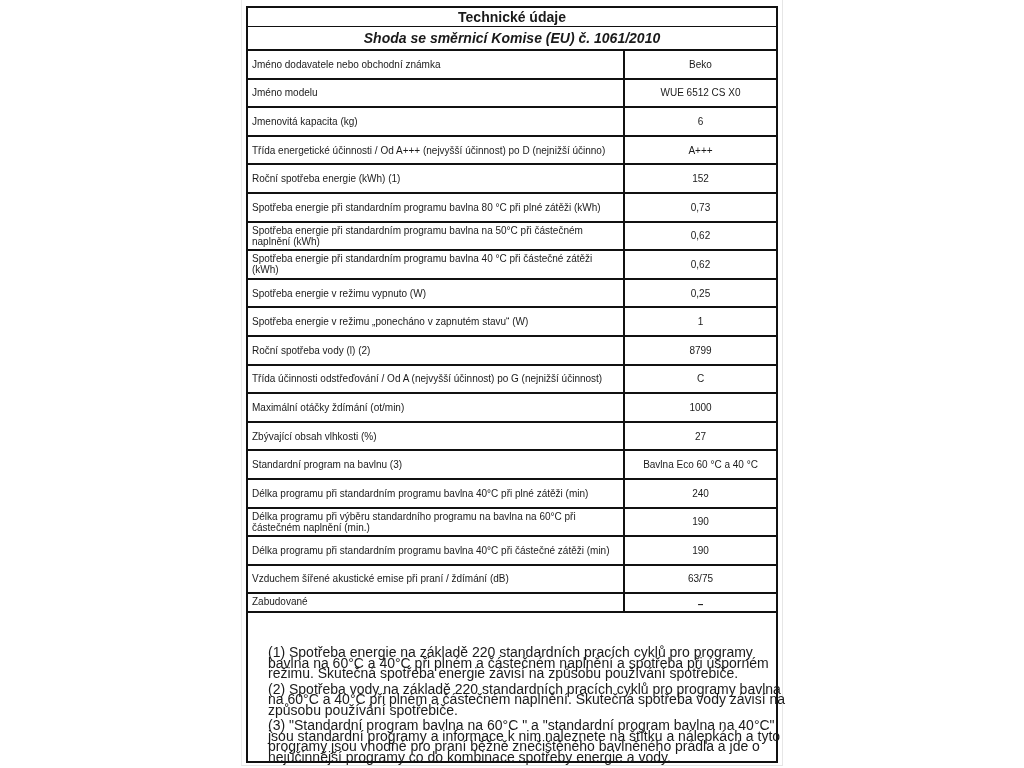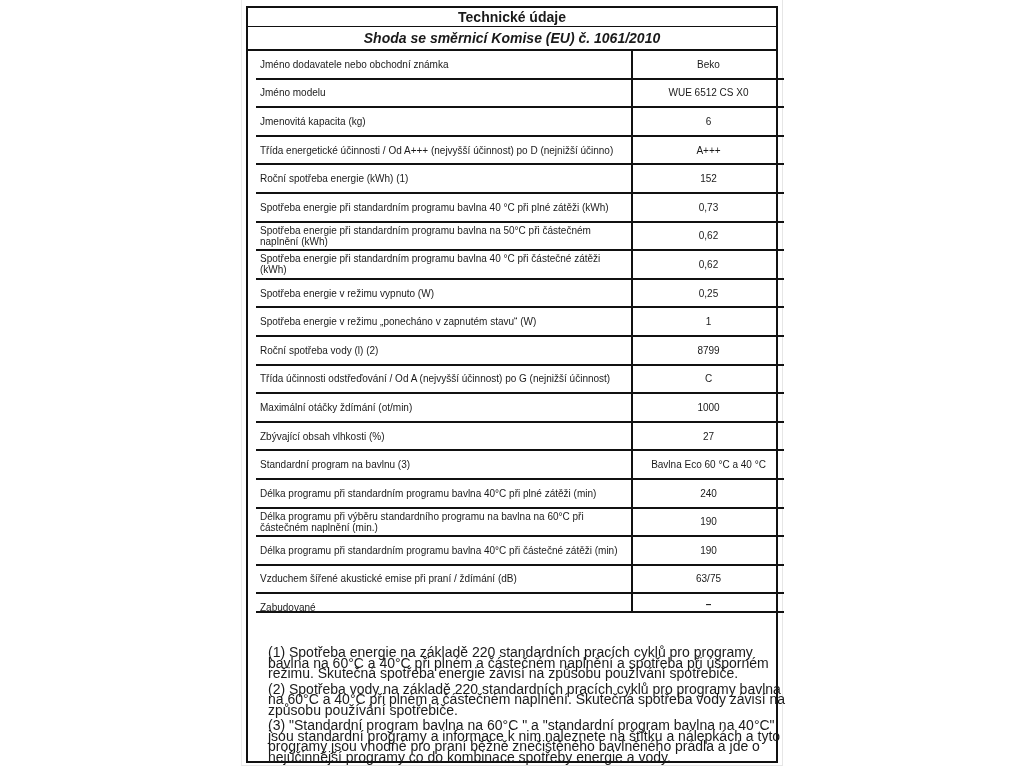--- a/index.html
+++ b/index.html
@@ -15,34 +15,34 @@
   .sheet {
     position: absolute; left: 246px; top: 6px; width: 532px; height: 757px;
     border: 2px solid #111; box-sizing: border-box;
   }
   .hdr {
     position: absolute; left: 0; width: 528px; box-sizing: border-box;
     border-bottom: 1px solid #111; text-align: center; font-size: 14px; font-weight: bold;
   }
   .hdr.h1 { top: 0; height: 19px; line-height: 18px; }
   .hdr.h2 { top: 19px; height: 24px; line-height: 23px; font-style: italic; border-bottom: 2px solid #111; }
-  .rows { position: absolute; left: 0; top: 43px; width: 528px; margin-left: 8px; }
+  .rows { position: absolute; left: 0; top: 43px; width: 528px; }
   .row {
     position: relative; display: flex; width: 528px; height: 28.6px; box-sizing: border-box;
     border-bottom: 2px solid #111;
   }
   .row.short { height: 19px; }
   .cell-label {
     width: 377px; box-sizing: border-box; border-right: 2px solid #111;
     font-size: 10px; padding: 0 4px; display: flex; align-items: center; line-height: 11px;
   }
   .cell-value {
     flex: 1; font-size: 10px; display: flex; align-items: center; justify-content: center; text-align: center;
   }
-  .row.short .cell-label { align-items: flex-start; padding-top: 8px; }
+  .row.short .cell-label { align-items: flex-start; padding-top: 2px; }
   .row.short .cell-value { align-items: flex-end; padding-bottom: 1px; font-weight: bold; }
   .notes {
     position: absolute; left: 16px; top: 636px; width: 528px; padding: 3px 4px; box-sizing: border-box;
     font-size: 14px; line-height: 10.5px;
   }
   .notes p { margin: 0 0 5px 0; }
 </style>
 </head>
 <body>
 
@@ -67,21 +67,21 @@
       </div>
     <div class="row">
         <div class="cell-label">Třída energetické účinnosti / Od A+++ (nejvyšší účinnost) po D (nejnižší účinno)</div>
         <div class="cell-value">A+++</div>
       </div>
     <div class="row">
         <div class="cell-label">Roční spotřeba energie (kWh) (1)</div>
         <div class="cell-value">152</div>
       </div>
     <div class="row">
-        <div class="cell-label">Spotřeba energie při standardním programu bavlna 40 °C při plné zátěži (kWh)</div>
+        <div class="cell-label">Spotřeba energie při standardním programu bavlna 80 °C při plné zátěži (kWh)</div>
         <div class="cell-value">0,73</div>
       </div>
     <div class="row">
         <div class="cell-label">Spotřeba energie při standardním programu bavlna na 50°C při částečném naplnění (kWh)</div>
         <div class="cell-value">0,62</div>
       </div>
     <div class="row">
         <div class="cell-label">Spotřeba energie při standardním programu bavlna 40 °C při částečné zátěži (kWh)</div>
         <div class="cell-value">0,62</div>
       </div>

